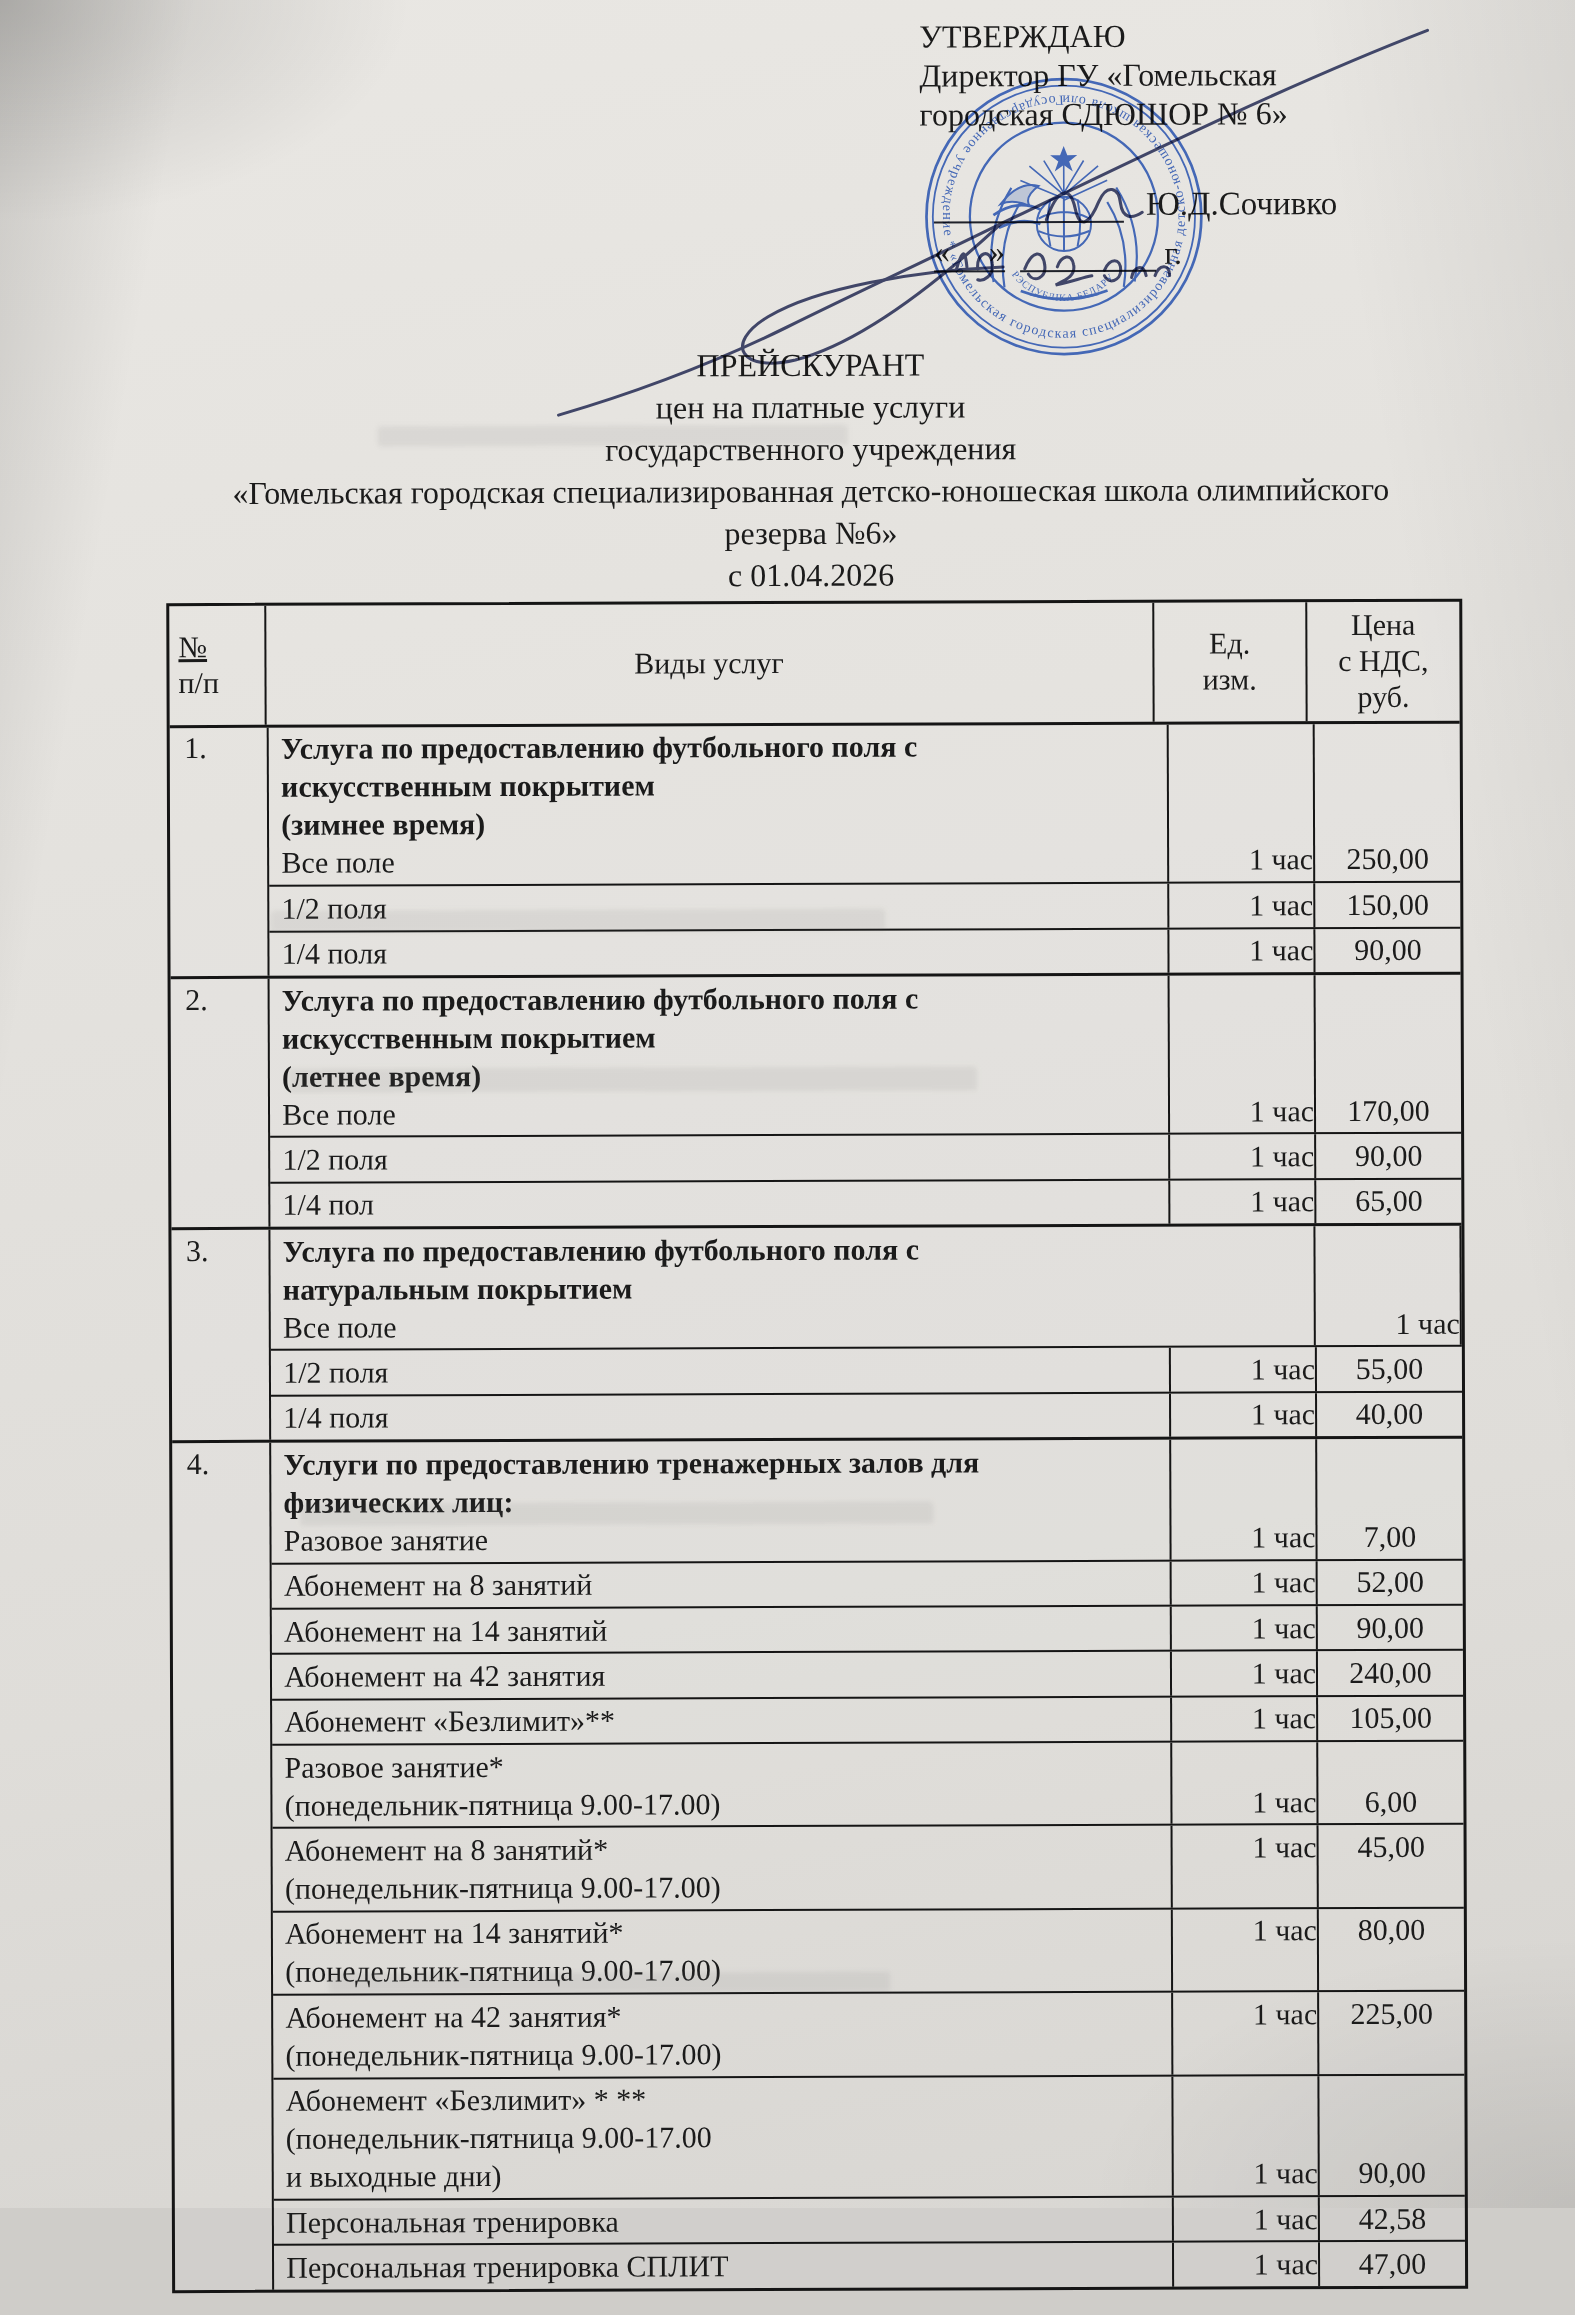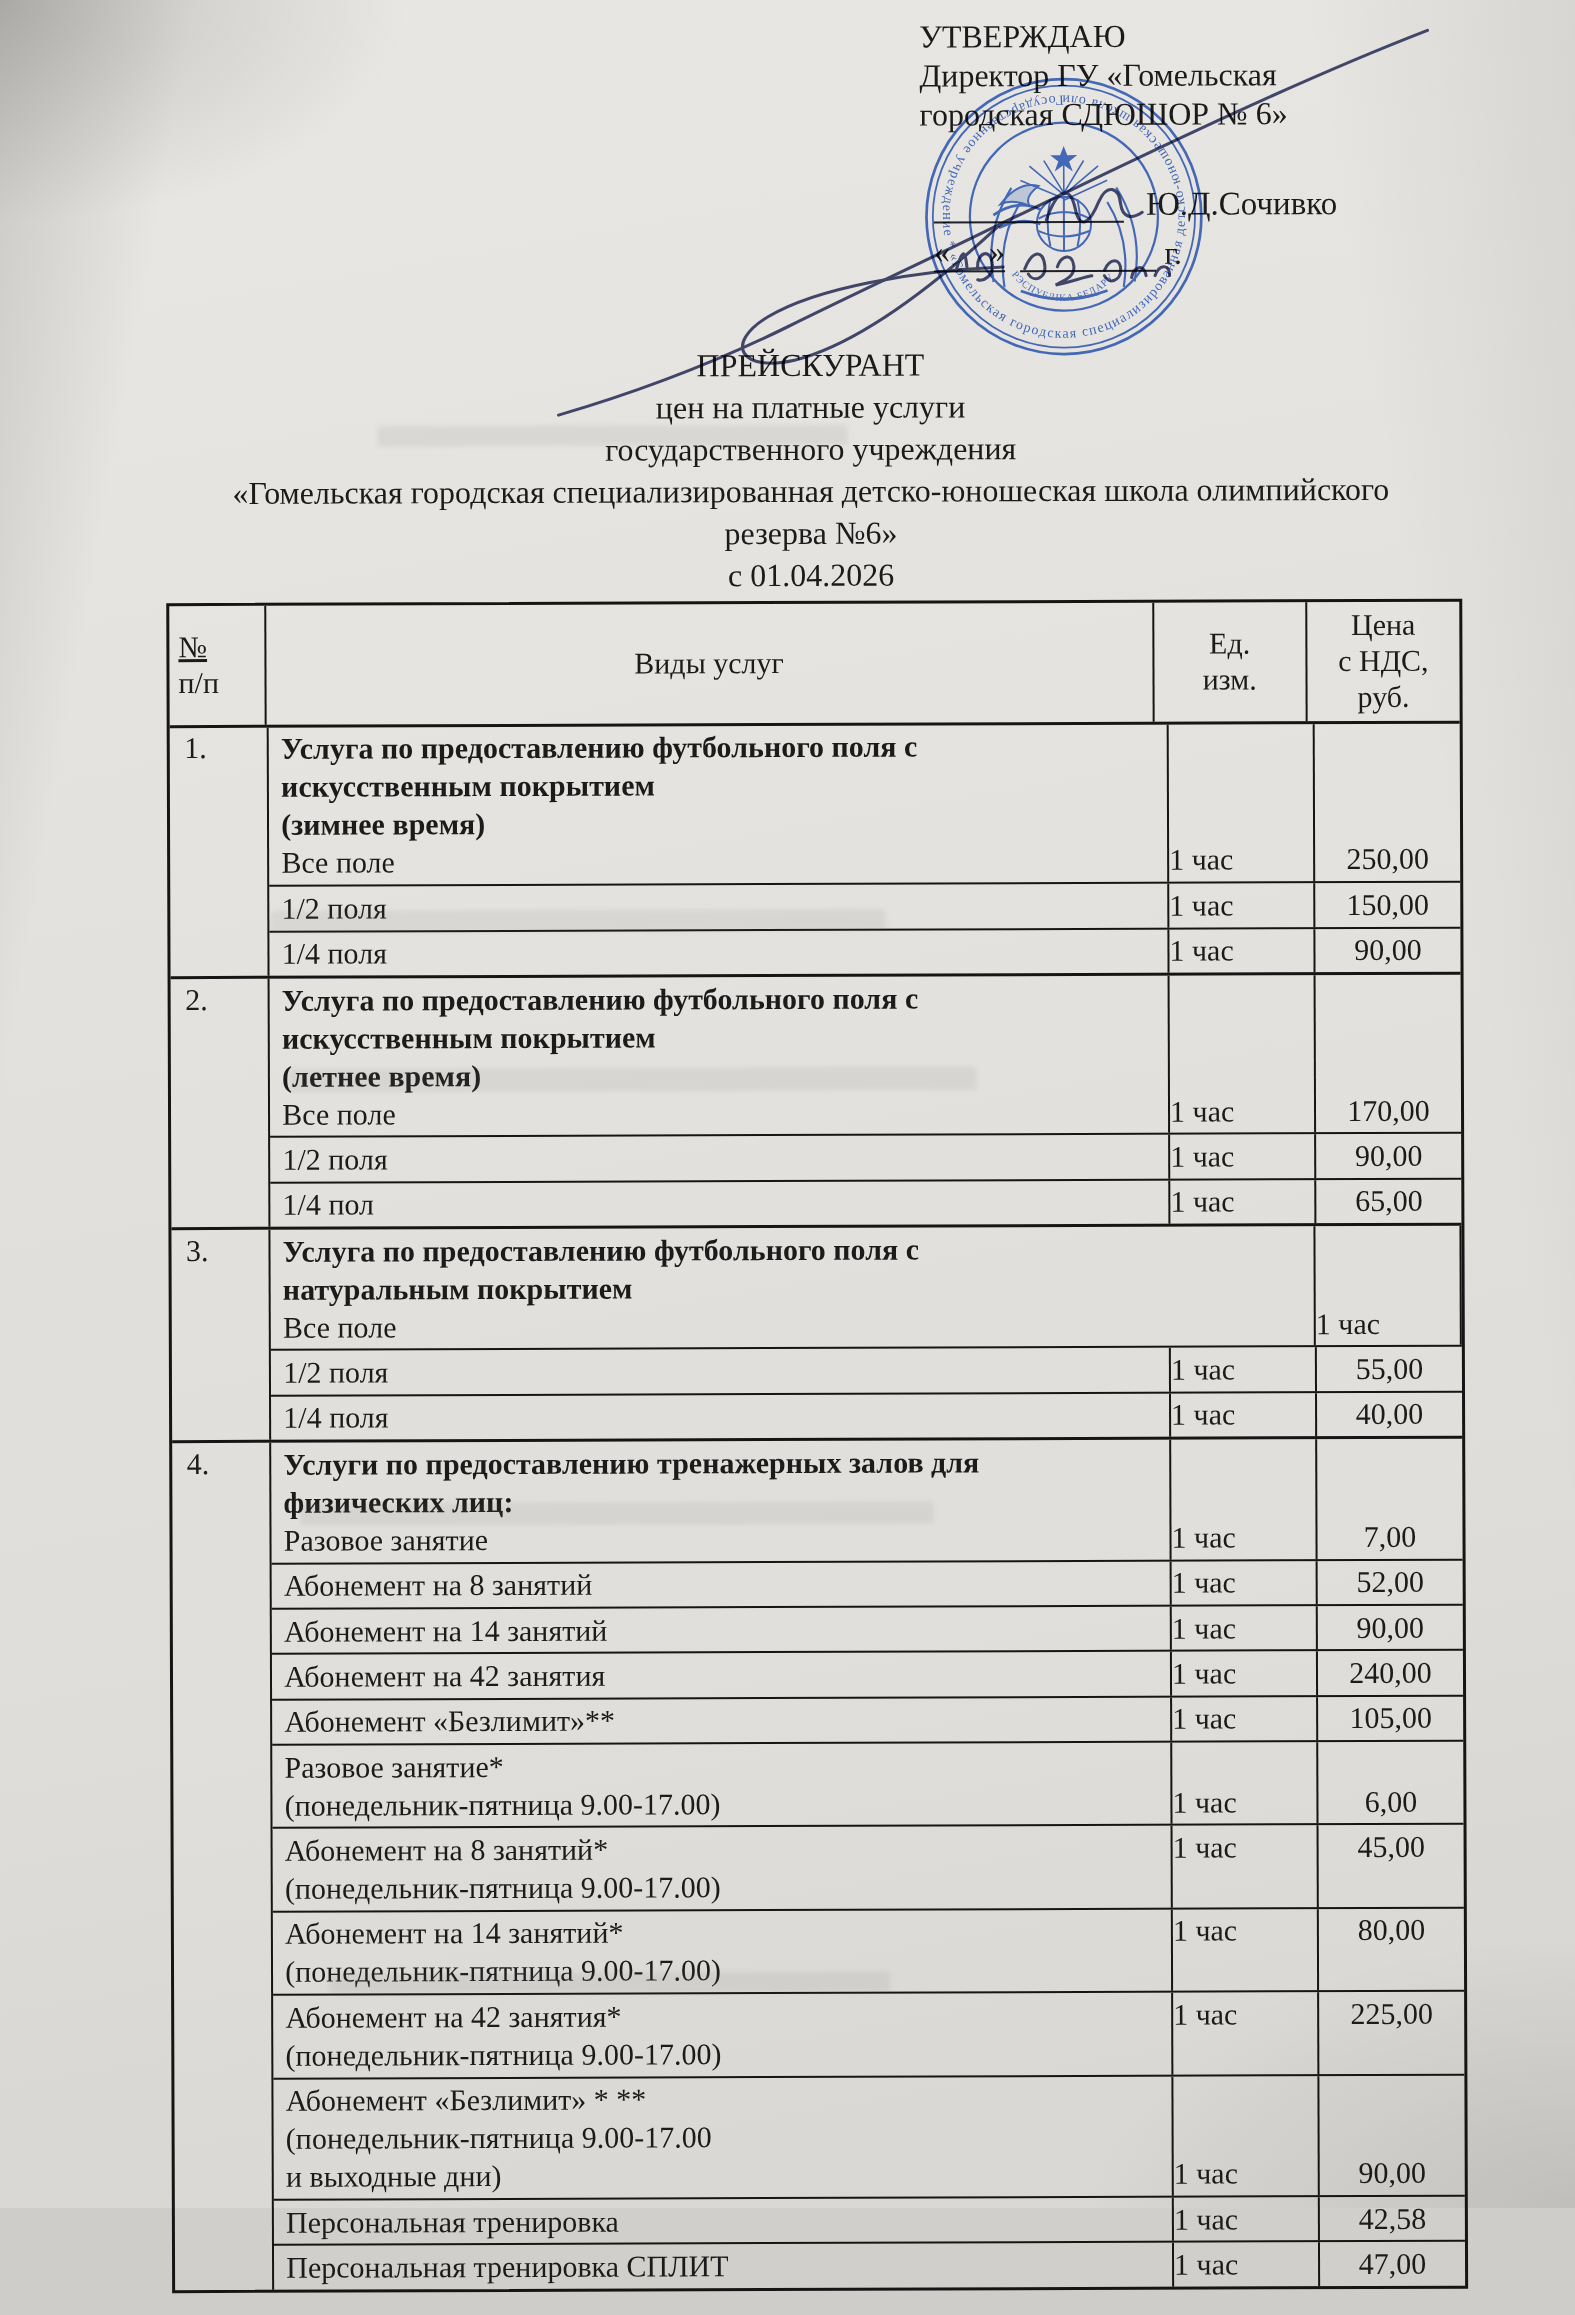--- a/index.html
+++ b/index.html
@@ -48,21 +48,21 @@
   .u{text-decoration:underline;}
   .t-section{display:flex;border-bottom:3.6px solid #151515;}
   .t-section:last-child{border-bottom:none;}
   .sec-num{width:82px;border-right:2.7px solid #151515;padding:3.6px 0 0 14.5px;}
   .sec-rows{flex:1;display:flex;flex-direction:column;}
   .t-row{display:flex;border-bottom:2.7px solid #151515;}
   .t-row:last-child{border-bottom:none;}
   .cell-svc{flex:1;border-right:2.7px solid #151515;padding:2.7px 0 2.7px 12.7px;}
   .cell-svc .ln{line-height:38px;}
   .b{font-weight:bold;}
-  .cell-unit{width:144px;border-right:2.7px solid #151515;display:flex;flex-direction:column;align-items:flex-start;padding:2.7px 0;}
+  .cell-unit{width:144px;border-right:2.7px solid #151515;display:flex;flex-direction:column;align-items:flex-end;padding:2.7px 0;}
   .cell-price{width:145px;display:flex;flex-direction:column;align-items:center;padding:2.7px 0;}
   .cell-unit .ln,.cell-price .ln{line-height:38px;}
   .v-top{justify-content:flex-start;}
   .v-center{justify-content:center;}
   .v-bottom{justify-content:flex-end;}
   
   .stamp{position:absolute;left:888px;top:60px;mix-blend-mode:multiply;opacity:.88;}
   .ink{position:absolute;left:0;top:0;mix-blend-mode:multiply;}
   
   .ghost{position:absolute;background:rgba(110,110,112,.10);filter:blur(2.7px);border-radius:3.6px;}

